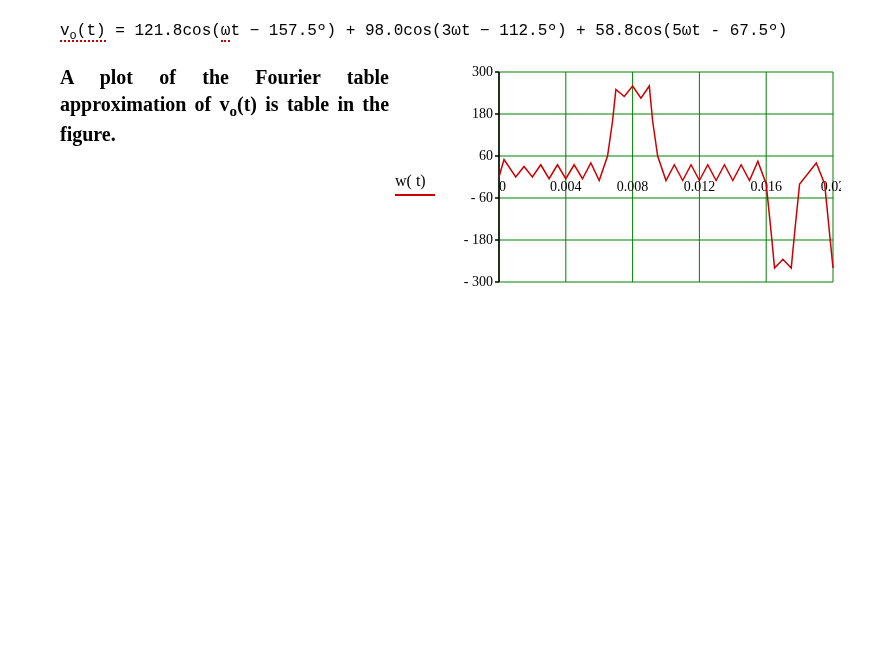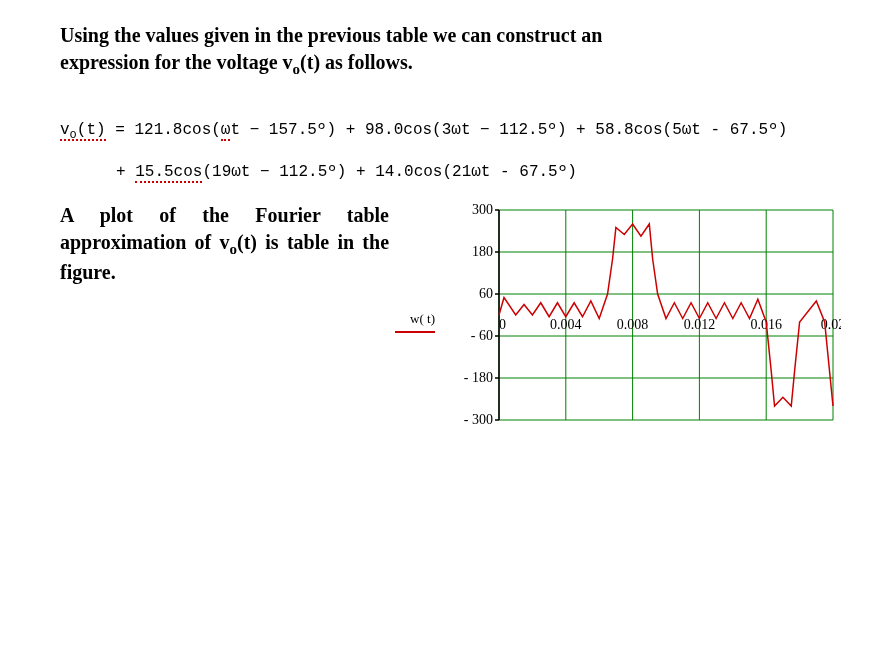--- a/index.html
+++ b/index.html
@@ -54,23 +54,23 @@
     line-height: 1.35;
     text-align: justify;
     text-align-last: left;
   }
   .chart-wrap {
     display: flex;
     align-items: center;
     margin-left: 6px;
   }
   .legend {
-    text-align: right;
+    text-align: left;
     font-family: "Times New Roman", Georgia, serif;
-    font-size: 13px;
+    font-size: 16px;
     margin-right: 6px;
     margin-top: 10px;
   }
   .legend .swatch {
     width: 40px;
     height: 0;
     border-top: 2px solid #c00;
     margin: 4px auto 0 auto;
   }
   .chart-box {
@@ -83,31 +83,24 @@
     font-size: 14px;
     fill: #000;
   }
   .trace { stroke: #c00; stroke-width: 1.5; fill: none; }
 </style>
 </head>
 <body>
 
 <div class="page">
 
-  <div class="intro">
-    <span>Using the values given in the previous table we can construct an</span><br>
-    <span>expression for the voltage v</span><span class="sub">o</span><span>(t) as follows.</span>
-  </div>
 
   <div class="formula">
     <div class="line">
       <span class="underline-dotted"><span>v</span><span class="sub">o</span><span>(t)</span></span><span> = 121.8cos(</span><span class="underline-dotted">ω</span><span>t − 157.5º) + 98.0cos(3ωt − 112.5º)  + 58.8cos(5ωt - 67.5º)</span>
-    </div>
-    <div class="line indent">
-      <span>+ </span><span class="underline-dotted">15.5cos</span><span>(19ωt − 112.5º) + 14.0cos(21ωt - 67.5º)</span>
     </div>
   </div>
 
   <div class="lower">
     <div class="caption">
       <span>A plot of the Fourier table</span>
       <span>approximation of v</span><span class="sub">o</span><span>(t) is table in</span>
       <span>the figure.</span>
     </div>
 

